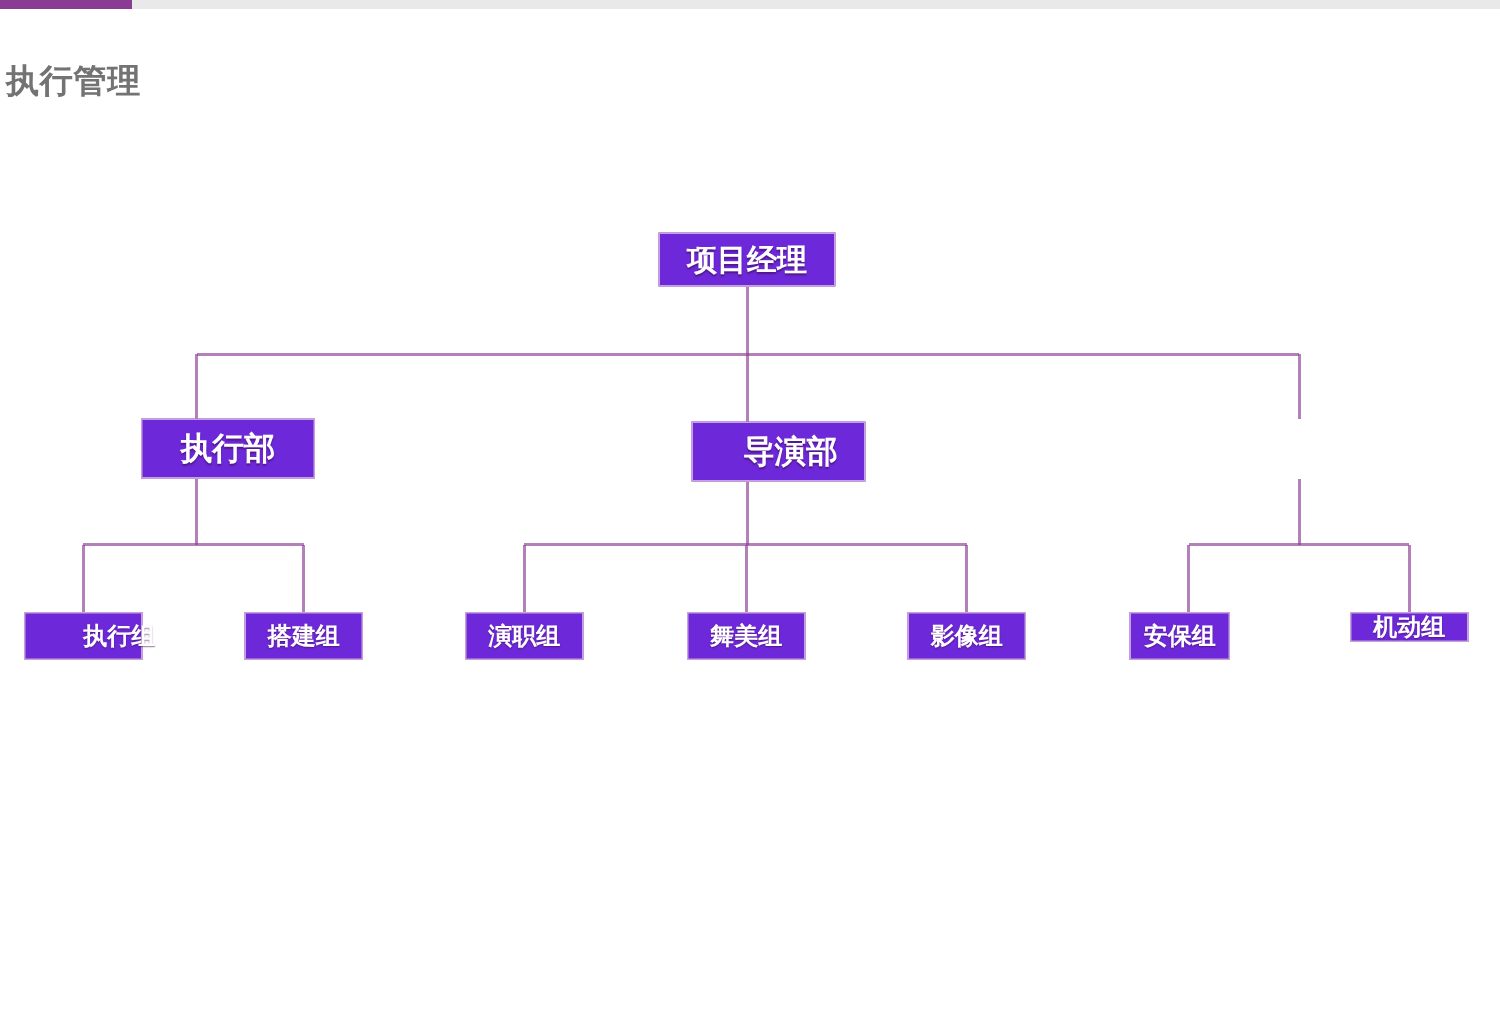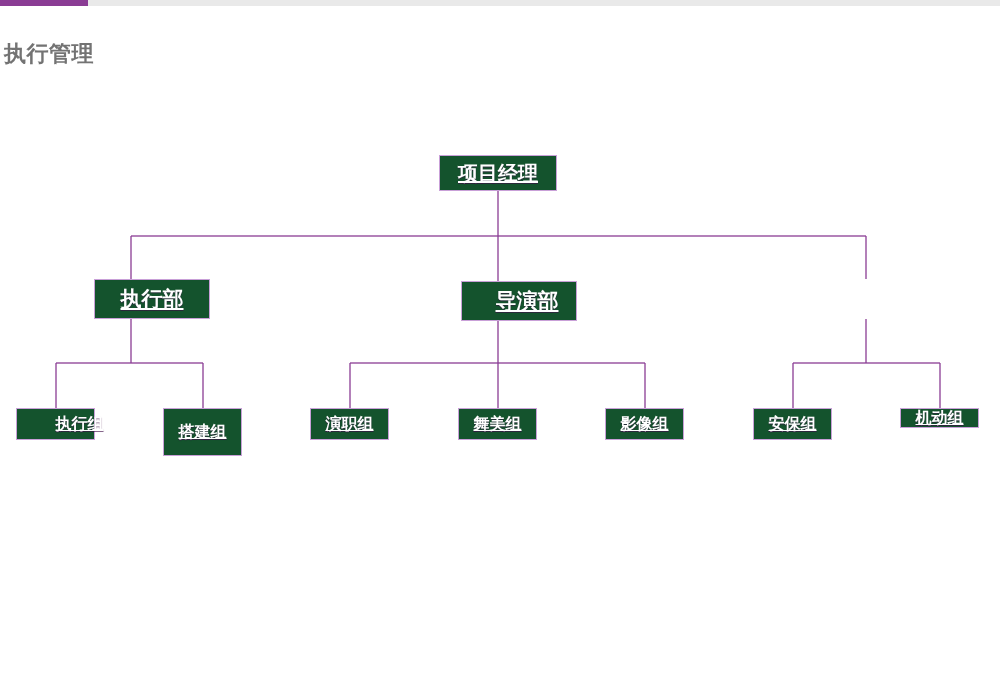--- a/index.html
+++ b/index.html
@@ -50,31 +50,30 @@
     position: absolute;
     left: 0; top: 0;
     width: 1000px; height: 680px;
     pointer-events: none;
   }
 
   
   .node {
     position: absolute;
     box-sizing: border-box;
-    background: #14532d;
+    background: #6d28d9;
     border: 1px solid #C9A0D8;
     color: #ffffff;
     font-weight: bold;
     display: flex;
     align-items: center;
     justify-content: center;
     white-space: nowrap;
     text-shadow: 0 1px 1px rgba(60,10,70,0.55);
     z-index: 2;
-    text-decoration: underline;
   }
   .node-root {
     font-size: 20px;
   }
   .node-dept {
     font-size: 21px;
     margin-left: 21px;
   }
   .node-team {
     font-size: 16px;
@@ -113,31 +112,31 @@
     </div>
     <div class="node node-dept" style="left: 73px; top: 279px; width: 116px; height: 40px;">
       <span>执行部</span>
     </div>
     <div class="node node-dept" style="left: 440px; top: 281px; width: 116px; height: 40px; padding-left: 16px;">
       <span>导演部</span>
     </div>
     <div class="node node-team" style="left: 16px; top: 408px; width: 79px; height: 32px; padding-left: 48px;">
       <span>执行组</span>
     </div>
-    <div class="node node-team" style="left: 163px; top: 408px; width: 79px; height: 48px;">
+    <div class="node node-team" style="left: 163px; top: 408px; width: 79px; height: 32px;">
       <span>搭建组</span>
     </div>
     <div class="node node-team" style="left: 310px; top: 408px; width: 79px; height: 32px; justify-content: center;">
       <span>演职组</span>
     </div>
     <div class="node node-team" style="left: 458px; top: 408px; width: 79px; height: 32px;">
       <span>舞美组</span>
     </div>
     <div class="node node-team" style="left: 605px; top: 408px; width: 79px; height: 32px;">
       <span>影像组</span>
     </div>
-    <div class="node node-team" style="left: 753px; top: 408px; width: 79px; height: 32px;">
+    <div class="node node-team" style="left: 753px; top: 408px; width: 67px; height: 32px;">
       <span>安保组</span>
     </div>
     <div class="node node-team" style="left: 900px; top: 408px; width: 79px; height: 20px;">
       <span>机动组</span>
     </div>
   </div>
 
 </body></html>

